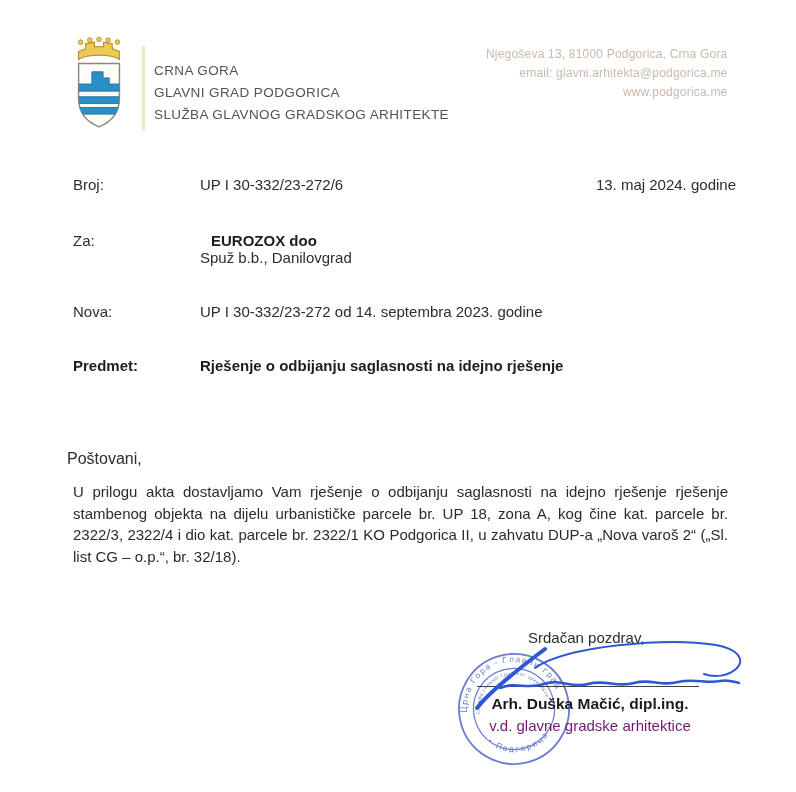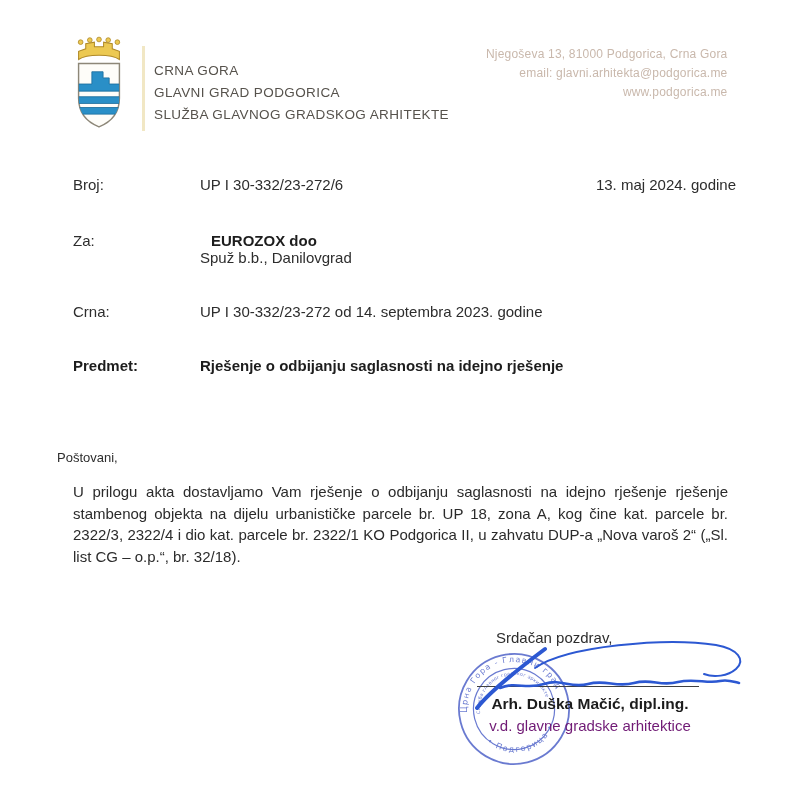--- a/index.html
+++ b/index.html
@@ -15,25 +15,25 @@
   .contact { position:absolute; left:486px; top:45px; font-size:12px; line-height:19px;
              color:#c9b8ac; letter-spacing:0.2px;text-align:right; }
   
   .m-row { position:absolute; left:73px; right:60px; height:18px; font-size:15px; }
   .m-label { position:absolute; left:0; top:0; }
   .m-value { position:absolute; left:127px; top:0; white-space:nowrap; }
   .m-date  { position:absolute; right:0; top:0; white-space:nowrap; }
   .bold { font-weight:bold; color:#1d1d1d; }
   .addr-line { margin-top:0; }
   
-  .salutation { position:absolute; left:57px; top:450px; font-size:13px; }
+  .salutation { position:absolute; left:67px; top:450px; font-size:16px; }
   .paragraph  { position:absolute; left:73px; right:68px; top:481px; font-size:15px;
                 line-height:21.5px; text-align:justify; color:#2b2b2b; }
   
-  .closing  { position:absolute; left:496px; top:629px; font-size:15px; }
+  .closing  { position:absolute; left:528px; top:629px; font-size:15px; }
   .sig-line { position:absolute; left:477px; top:686px; width:222px; height:0;
               border-top:1.6px solid #3f3f3f; }
   .sig-name { position:absolute; left:448px; top:695px; width:284px; text-align:center;
               font-weight:bold; font-size:15.5px; color:#1c1c1c; }
   .sig-role { position:absolute; left:448px; top:717px; width:284px; text-align:center;
               font-size:15px; color:#701a75; }
   .stamp   { position:absolute; left:450px; top:645px; opacity:0.78; }
   .sig-ink { position:absolute; left:436px; top:634px; }
   .stamp text { font-family:"DejaVu Sans", sans-serif; }
 </style>
@@ -89,21 +89,21 @@
 
   <div class="m-row" style="top:232px; height:46px;">
     <span class="m-label">Za:</span>
     <span class="m-value" style="white-space:normal;">
       <span class="bold" style="display:block;margin-left:11px;">EUROZOX doo</span>
       <span class="addr-line" style="display:block;">Spuž b.b., Danilovgrad</span>
     </span>
   </div>
 
   <div class="m-row" style="top:303px;">
-    <span class="m-label">Crna:</span>
+    <span class="m-label">Nova:</span>
     <span class="m-value">UP I 30-332/23-272 od 14. septembra 2023. godine</span>
   </div>
 
   <div class="m-row" style="top:357px;">
     <span class="m-label bold">Predmet:</span>
     <span class="m-value bold">Rješenje o odbijanju saglasnosti na idejno rješenje</span>
   </div>
 
   <div class="salutation">Poštovani,</div>
   <div class="paragraph">U prilogu akta dostavljamo Vam rješenje o odbijanju saglasnosti na idejno rješenje rješenje stambenog objekta na dijelu urbanističke parcele br. UP 18, zona A, kog čine kat. parcele br. 2322/3, 2322/4 i dio kat. parcele br. 2322/1 KO Podgorica II, u zahvatu DUP-a „Nova varoš 2“ („Sl. list CG – o.p.“, br. 32/18).</div>

